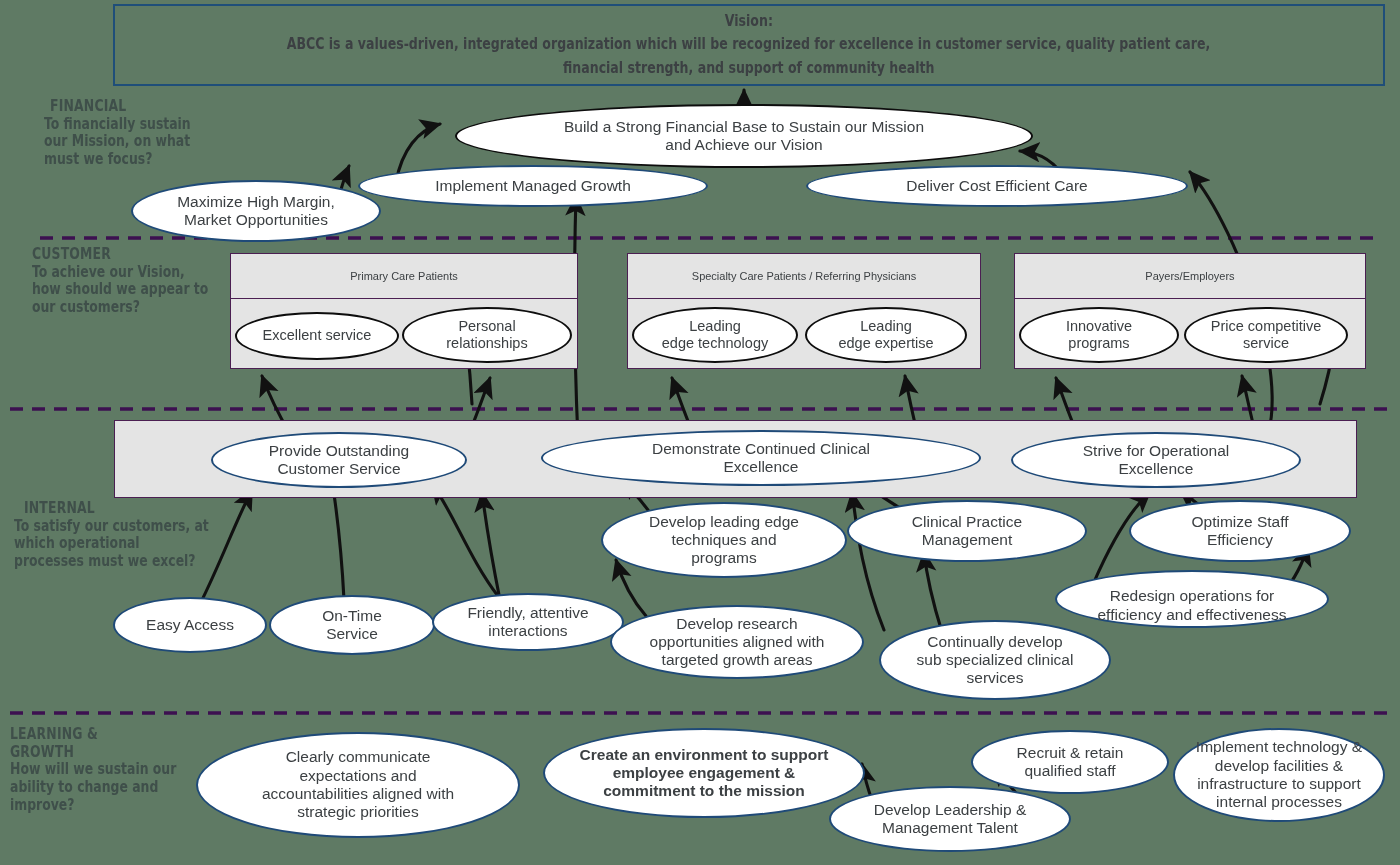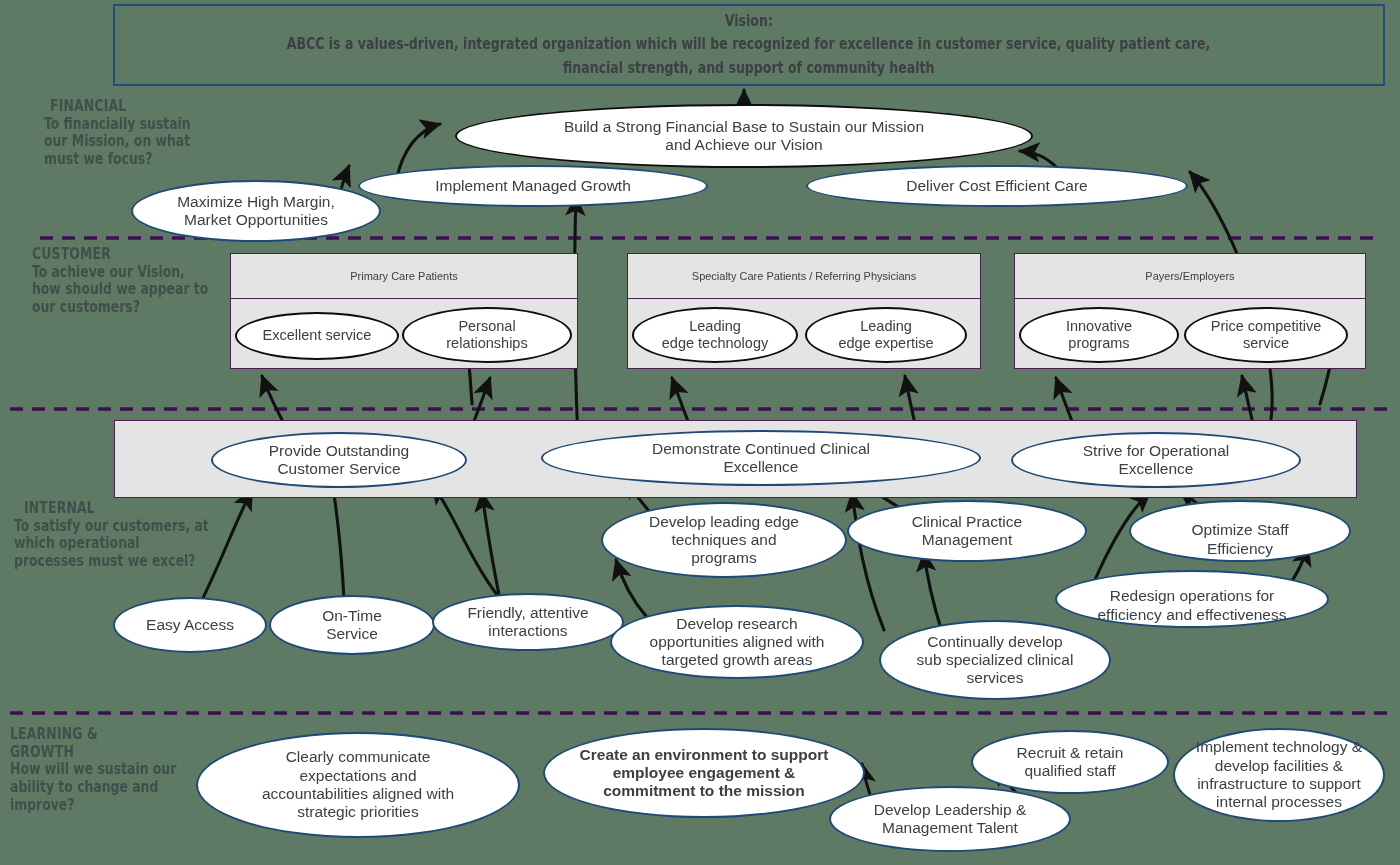--- a/index.html
+++ b/index.html
@@ -237,21 +237,21 @@
 
   <div class="node" style="left:601px;top:502px;width:246px;height:76px;">
     <span>Develop leading edge
 techniques and
 programs</span>
   </div>
   <div class="node" style="left:847px;top:500px;width:240px;height:62px;">
     <span>Clinical Practice
 Management</span>
   </div>
-  <div class="node" style="left:1129px;top:500px;width:222px;height:62px;align-items:flex-end;">
+  <div class="node" style="left:1129px;top:500px;width:222px;height:62px;">
     <span>Optimize Staff
 Efficiency</span>
   </div>
   <div class="node" style="left:1055px;top:570px;width:274px;height:58px;align-items:flex-end;">
     <span>Redesign operations for
 efficiency and effectiveness</span>
   </div>
   <div class="node" style="left:113px;top:597px;width:154px;height:56px;">
     <span>Easy Access</span>
   </div>

